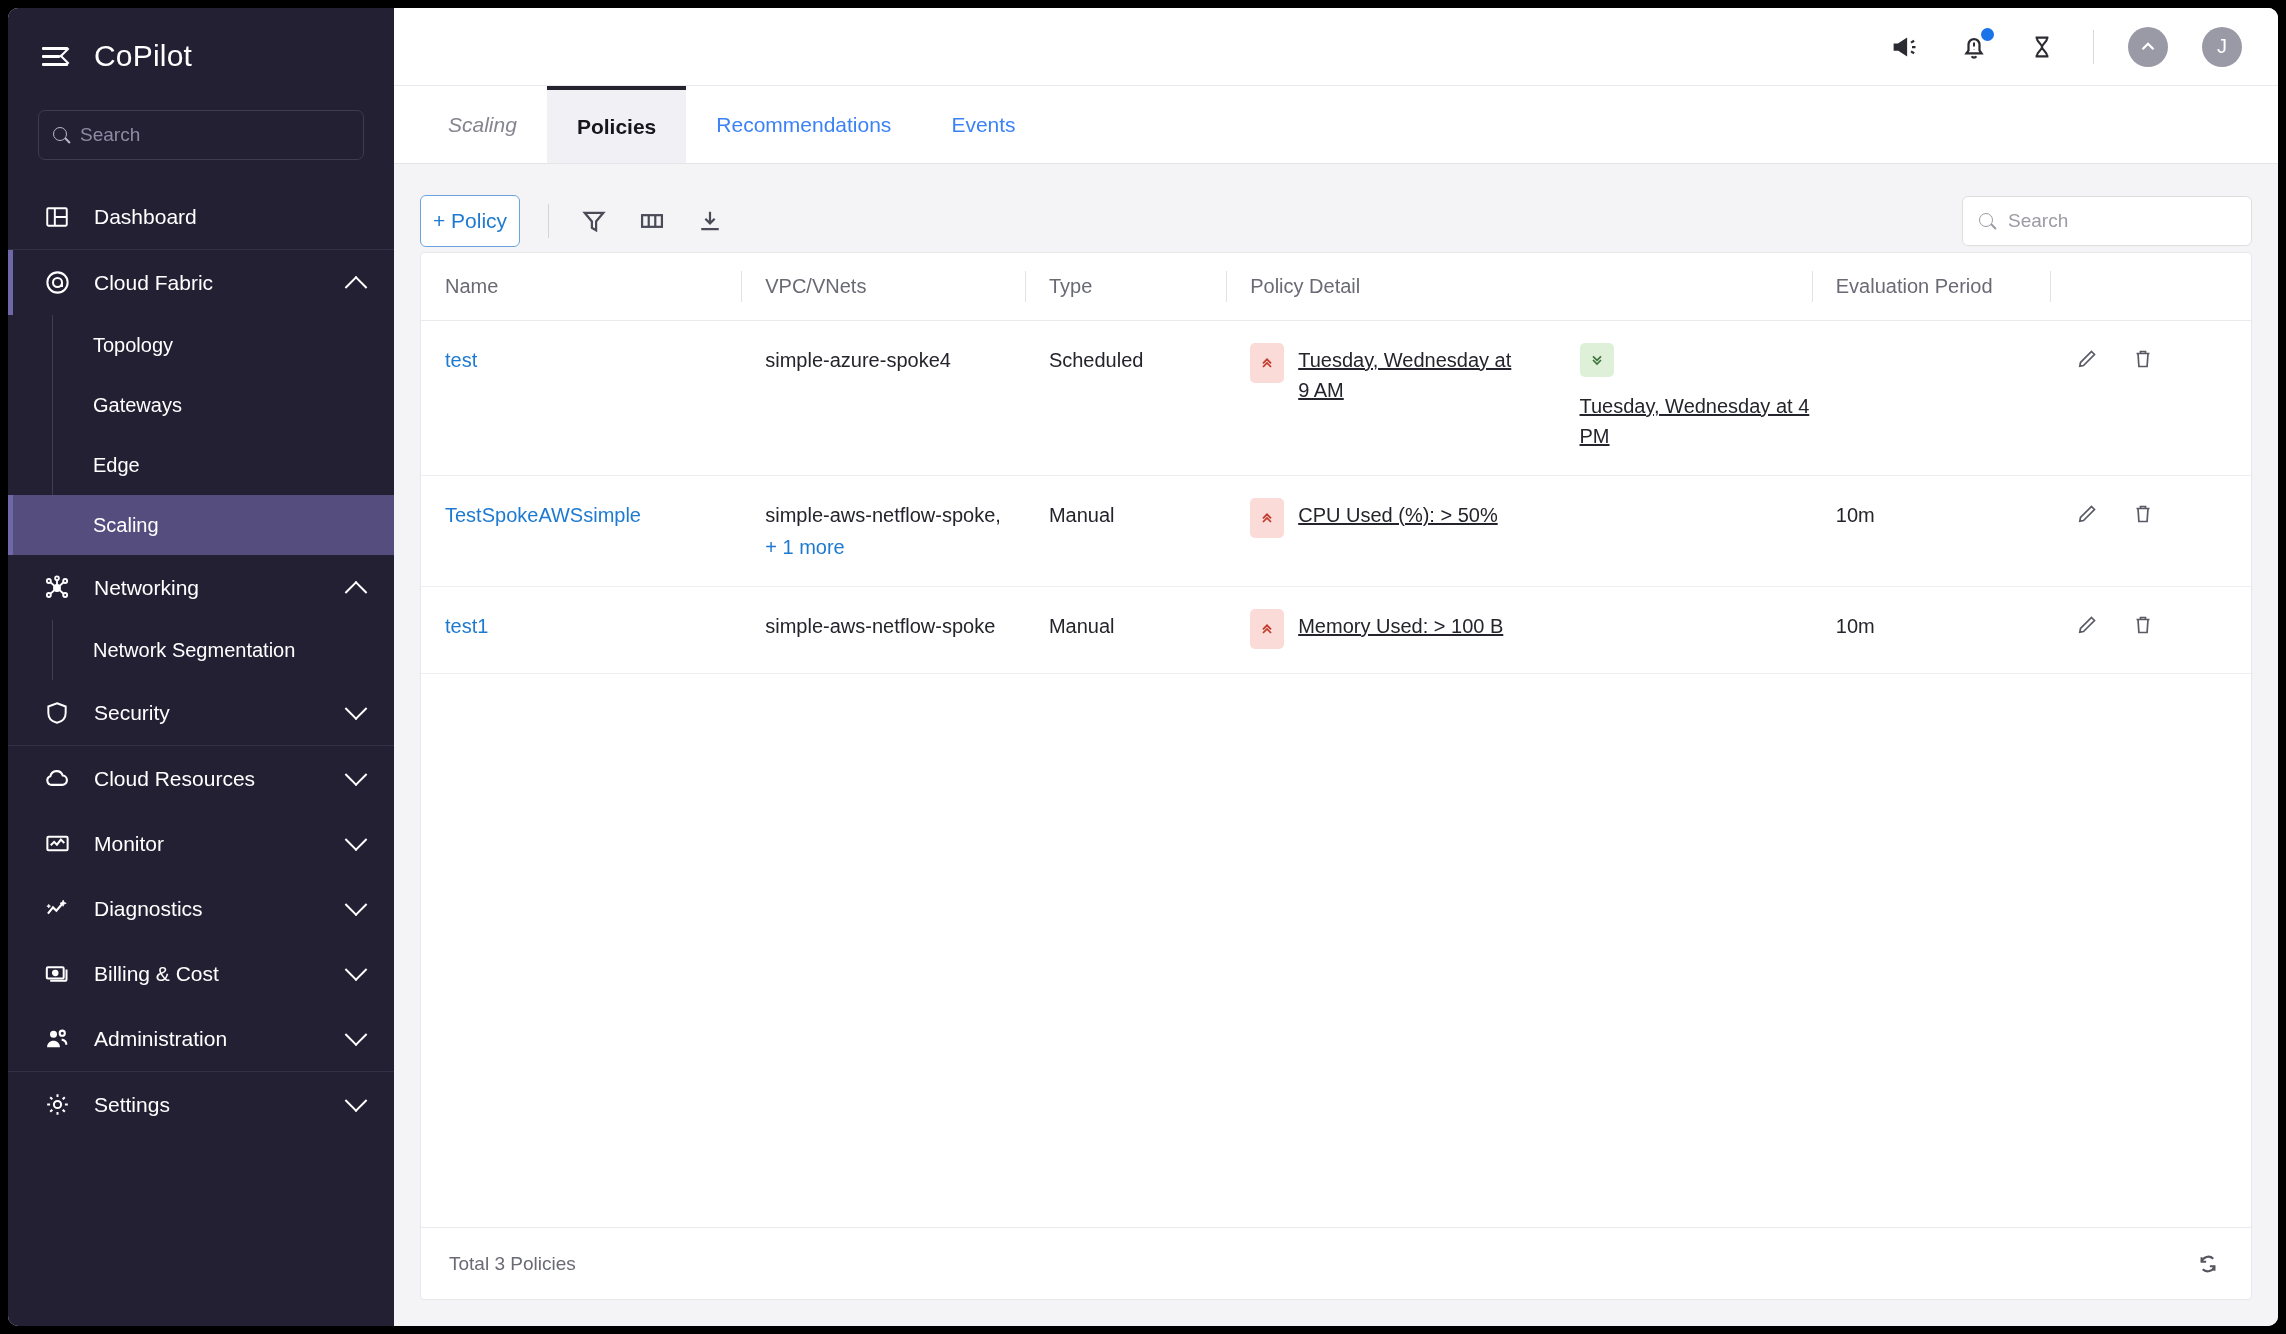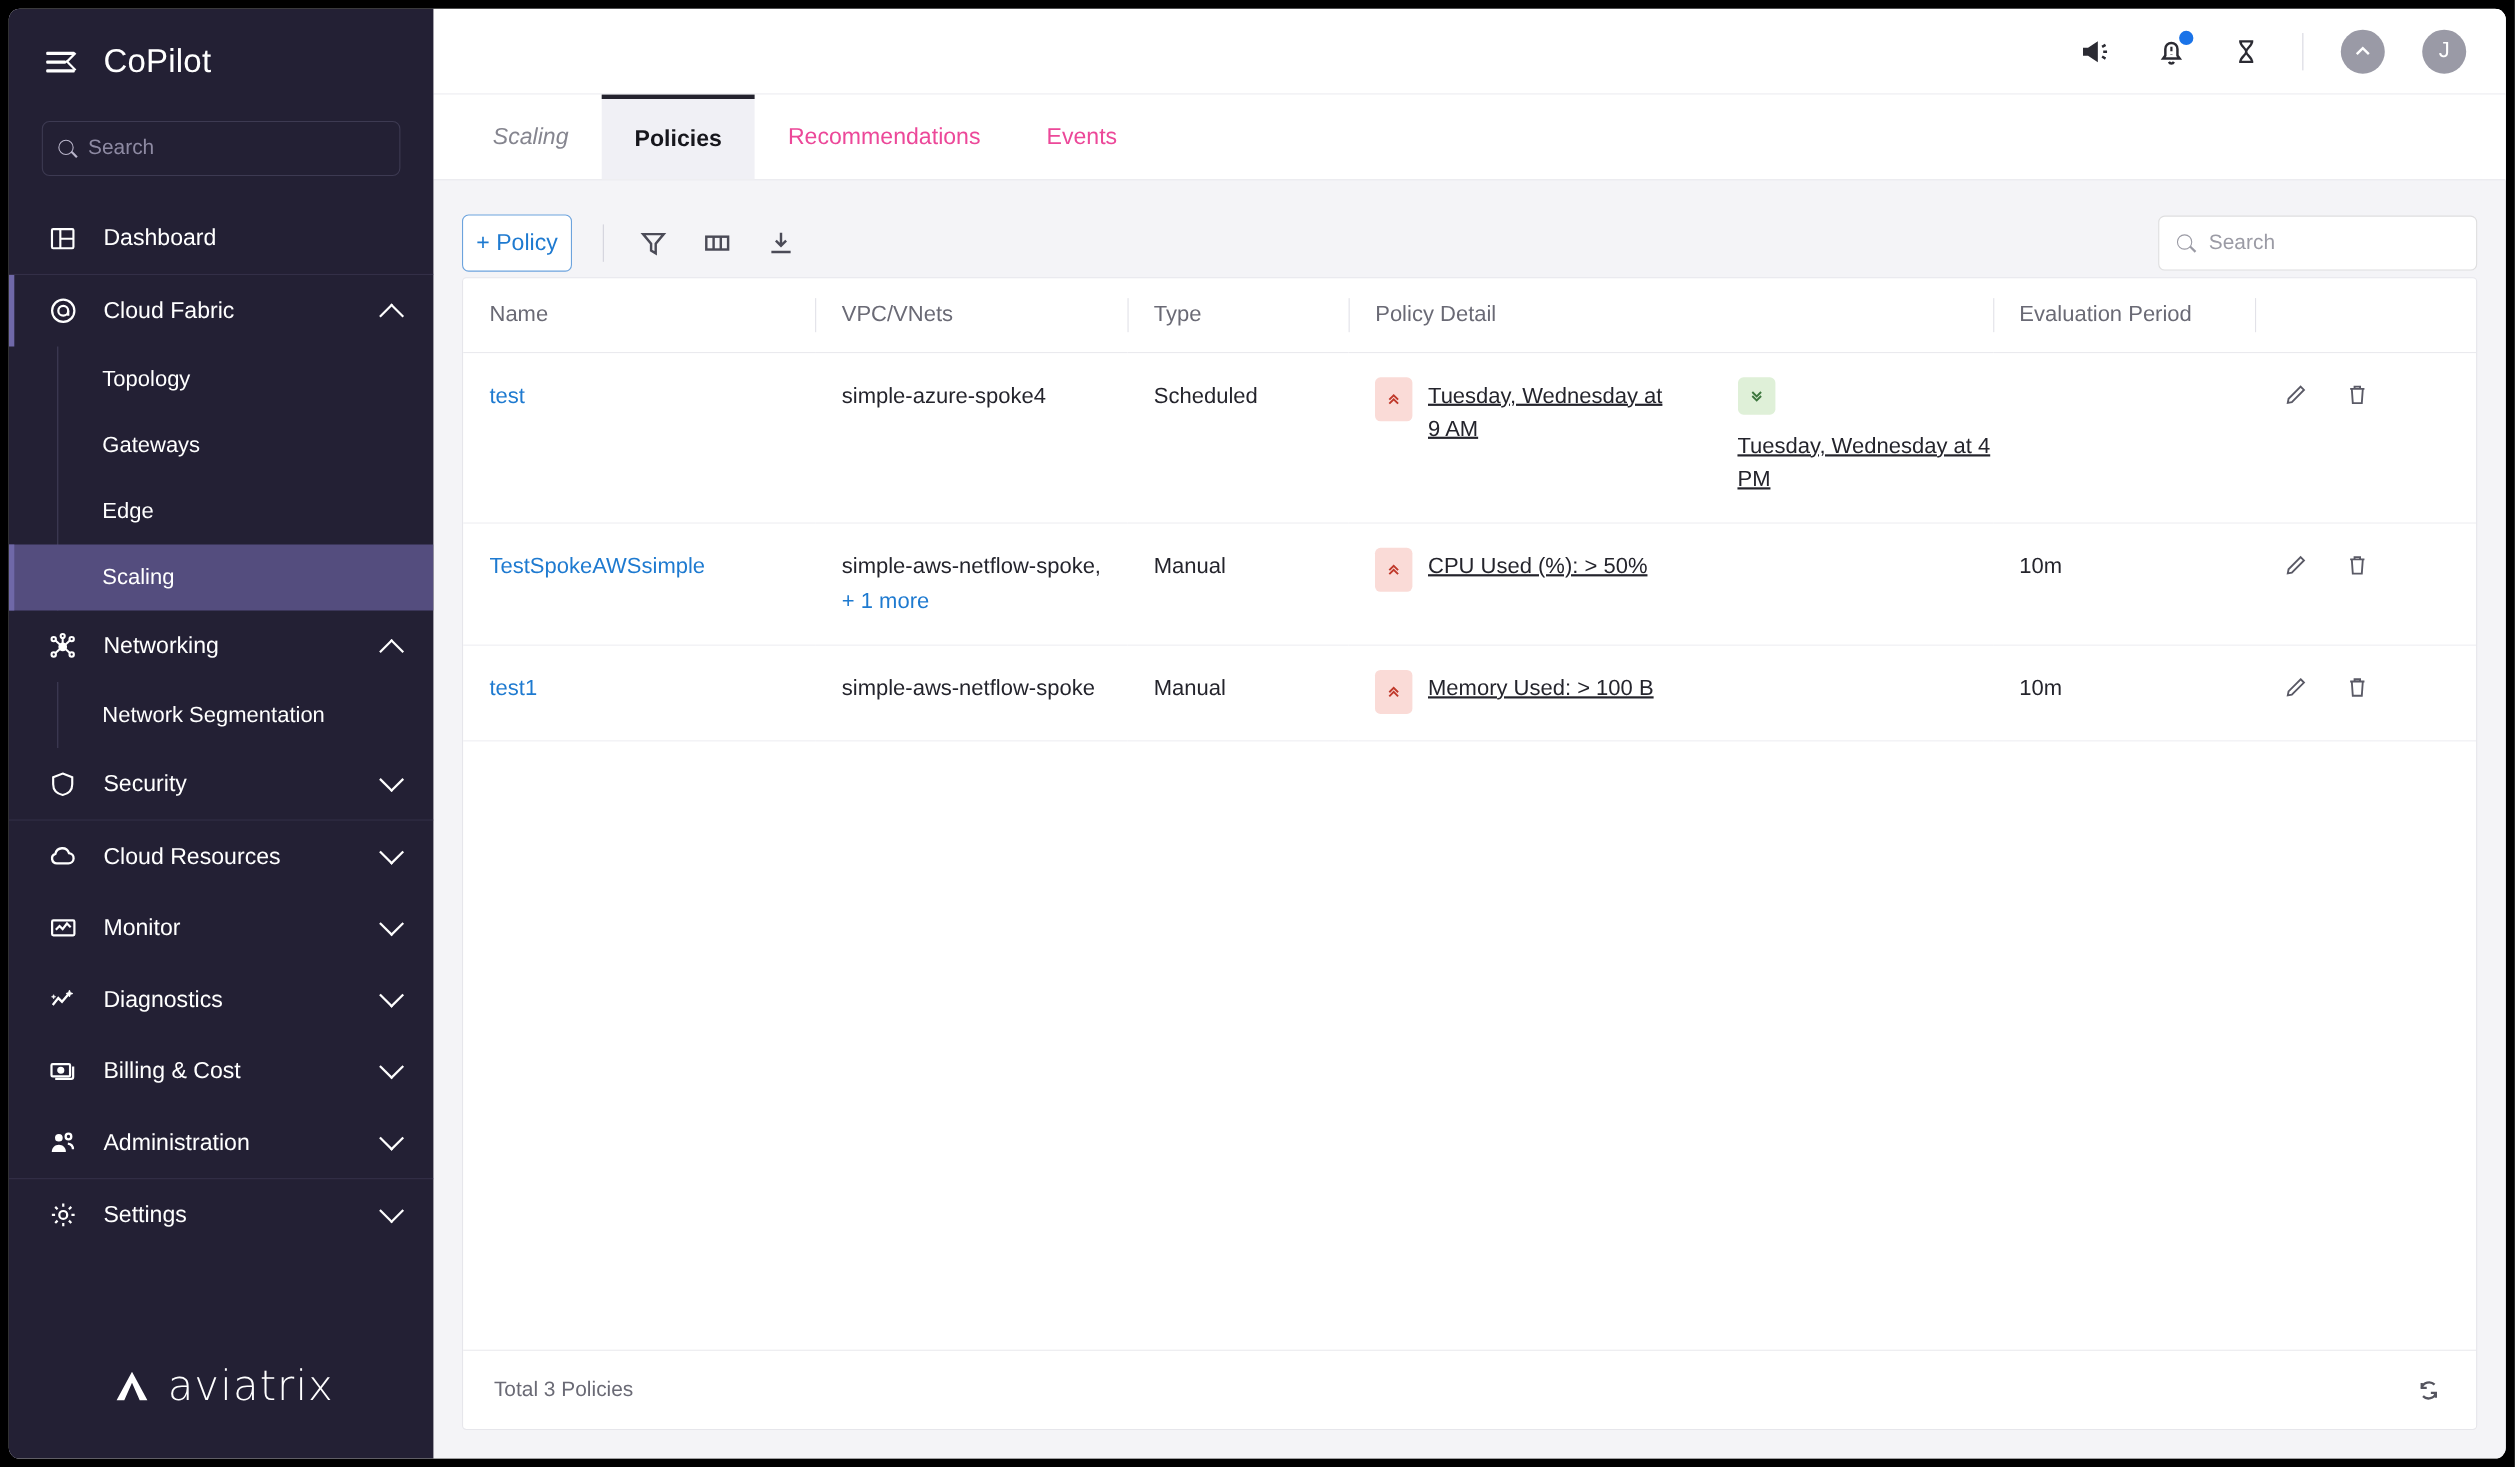--- a/index.html
+++ b/index.html
@@ -142,21 +142,21 @@
 
   .tabs {
     height: 78px; flex: 0 0 78px;
     background: #ffffff;
     display: flex; align-items: stretch;
     padding-left: 24px;
     border-bottom: 1px solid #e4e4ea;
   }
   .tab {
     display: flex; align-items: center; padding: 0 30px;
-    font-size: 21px; color: #ec4899; cursor: pointer; position: relative;
+    font-size: 21px; color: #3b82f6; cursor: pointer; position: relative;
   }
   .tab.label-tab { color: #85858f; font-style: italic; cursor: default; }
   .tab.active {
     color: #16161c; font-weight: 700;
     background: #f0f0f5;
     border-top: 4px solid #24232e;
   }
 
   .content { flex: 1 1 auto; padding: 26px 26px 26px 26px; display:flex; flex-direction:column; min-height:0; }
 
@@ -385,28 +385,20 @@
           <svg width="27" height="27" viewBox="0 0 24 24" fill="none" stroke="currentColor" stroke-width="1.8">
             <circle cx="12" cy="12" r="3.2"></circle>
             <path d="M12 2.8v2.6M12 18.6v2.6M21.2 12h-2.6M5.4 12H2.8M18.5 5.5l-1.9 1.9M7.4 16.6l-1.9 1.9M18.5 18.5l-1.9-1.9M7.4 7.4 5.5 5.5"></path>
           </svg>
         </span>
         <span class="nav-label">Settings</span>
         <span class="chev down"></span>
       </div>
     </nav>
 
-    <div class="sb-logo">
-      <span class="mark">
-        <svg width="44" height="34" viewBox="0 0 44 34">
-          <path d="M22 4 L36 30 L29 30 L22 14 L15 30 L8 30 Z" fill="#ffffff"></path>
-        </svg>
-      </span>
-      <span class="word">aviatrix</span>
-    </div>
   </aside>
 
   <section class="main">
 
     <div class="topbar">
       <span class="tb-ico">
         <svg width="30" height="30" viewBox="0 0 24 24" fill="none" stroke="currentColor" stroke-width="1.8">
           <path d="M3 10v4h3l6 4V6l-6 4H3z" fill="currentColor"></path>
           <path d="M16 8.5l2.5-1.5M16.8 12h2.8M16 15.5l2.5 1.5"></path>
         </svg>

